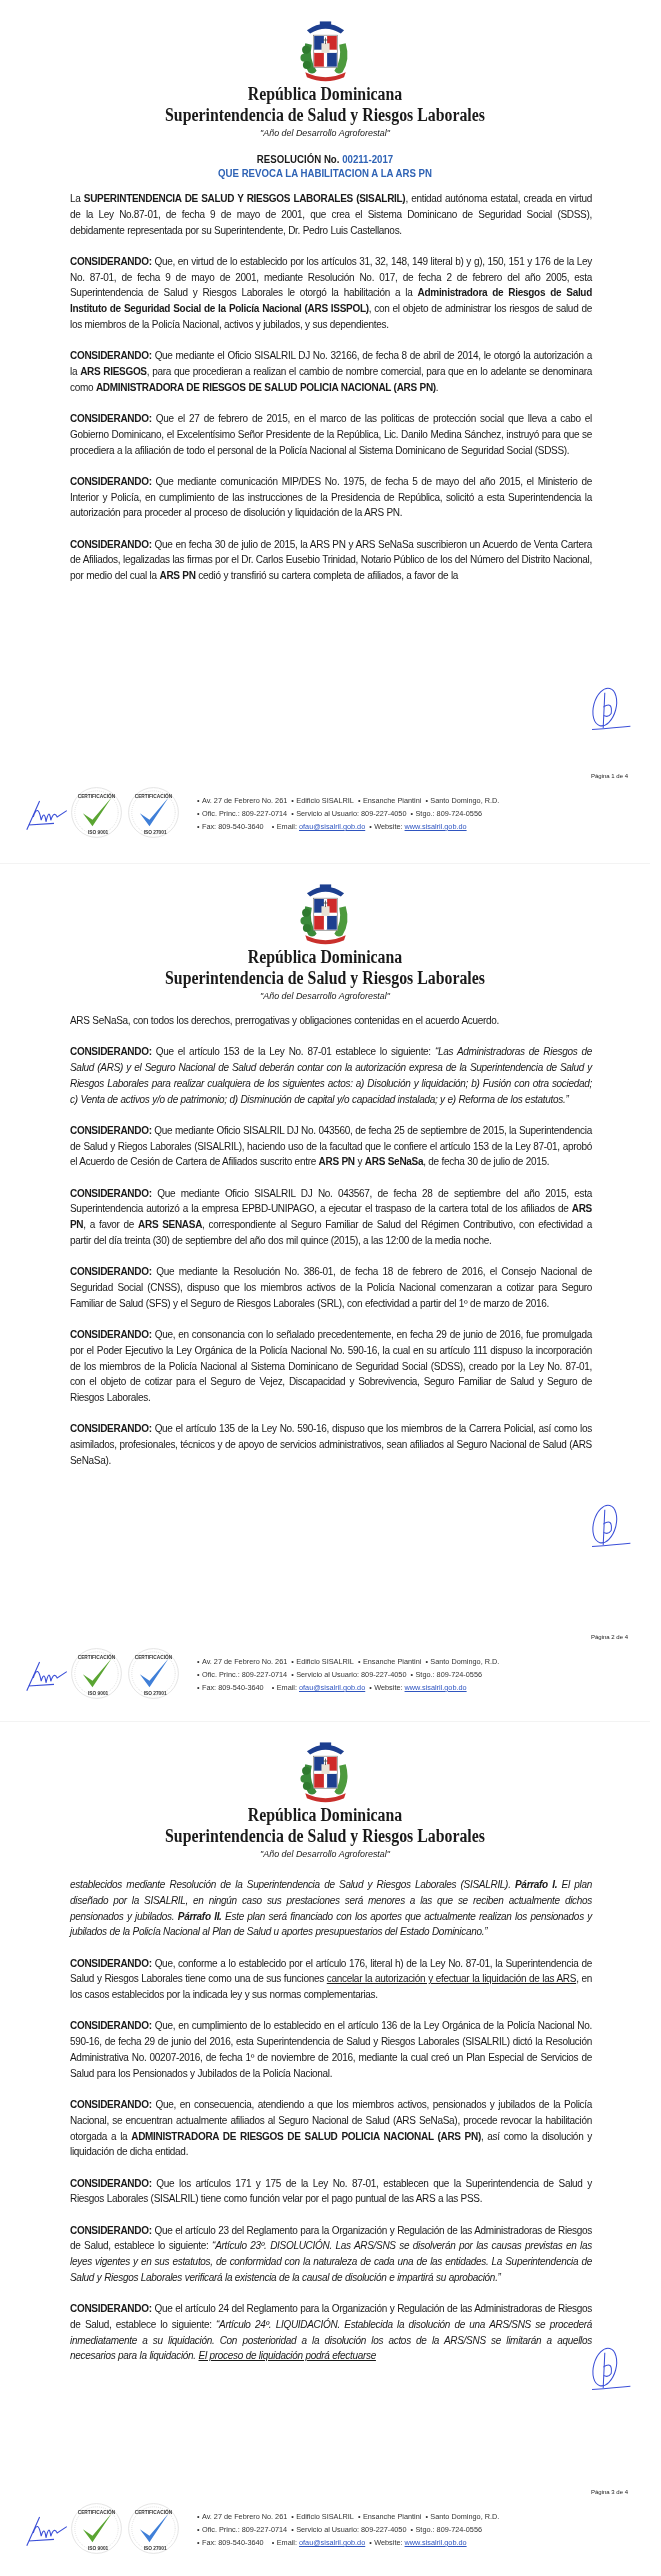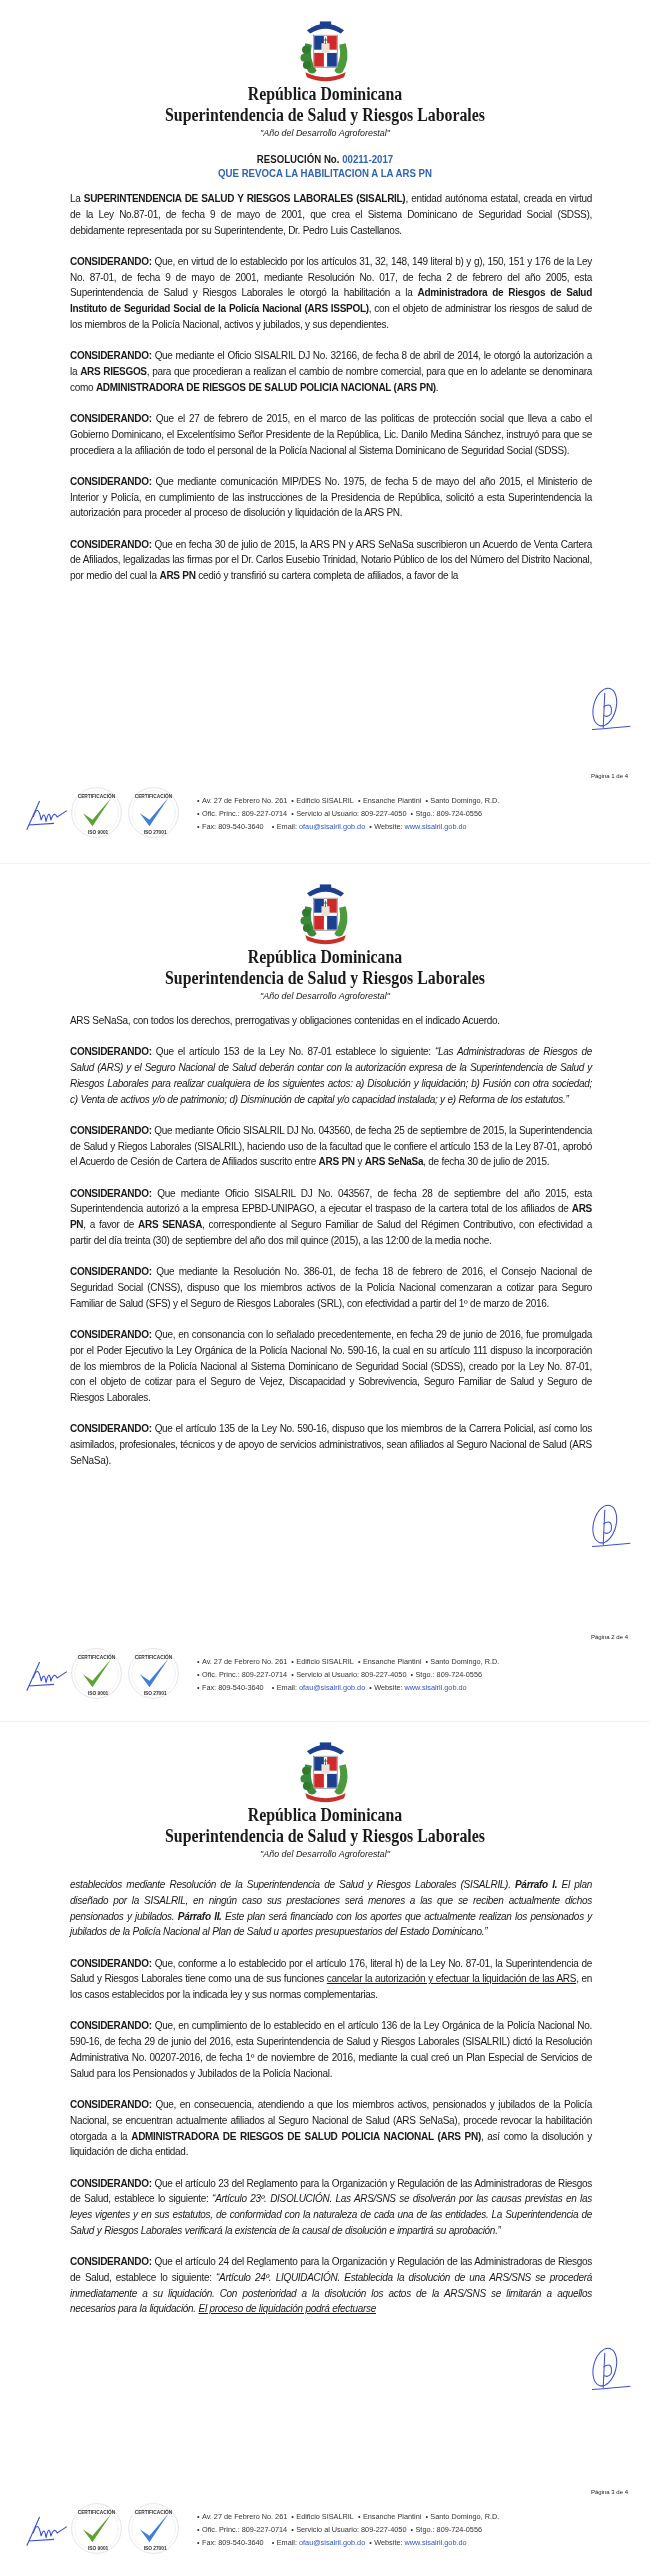--- a/index.html
+++ b/index.html
@@ -24,21 +24,21 @@
   .para i { }
   .para u { text-decoration: underline; }
   .page-no { position: absolute; right: 22px; font-family: "Liberation Sans", sans-serif; font-size: 6px; color: #222; }
   .footer { position: absolute; left: 22px; width: 647px; height: 65px; }
   .f-sign { position: absolute; left: 0; top: 6.5px; width: 48px; height: 44px; }
   .f-cert { position: absolute; top: 0; width: 53px; height: 53px; }
   .f-cert1 { left: 48px; }
   .f-cert2 { left: 105px; }
   .f-lines { position: absolute; left: 175px; top: 8px; font-family: "Liberation Sans", sans-serif; font-size: 7.3px; line-height: 13px; color: #333; }
   .f-lines .dot { color: #333; margin: 0 2.4px 0 0; }
-  .f-lines .lk { color: #2f55c0; }
+  .f-lines .lk { color: #2f55c0; text-decoration: underline; }
   .initials { position: absolute; right: 18px; width: 48px; height: 53px; }
 </style>
 </head>
 <body>
 
 <div class="page p1">
   <div class="lh-slot">
   <div class="letterhead">
     <svg class="coat" viewBox="0 0 70 78">
       <path d="M12 14 Q35 -2 58 14 L54 18 Q35 6 16 18 Z" fill="#1d3f8f"></path>
@@ -140,21 +140,21 @@
       <line x1="35" y1="23" x2="35" y2="31" stroke="#444" stroke-width="1"></line>
       <line x1="32" y1="26" x2="38" y2="26" stroke="#444" stroke-width="1"></line>
       <path d="M10 66 Q35 78 60 66 L58 72 Q35 82 12 72 Z" fill="#c9302c"></path>
     </svg>
     <div class="org-country">República Dominicana</div>
     <div class="org-name">Superintendencia de Salud y Riesgos Laborales</div>
     <div class="org-motto">"Año del Desarrollo Agroforestal"</div>
   </div>
 </div>
   <div class="body" style="top:150px;">
-      <p class="para"><span>ARS SeNaSa, con todos los derechos, prerrogativas y obligaciones contenidas en el indicado Acuerdo.</span></p>
+      <p class="para"><span>ARS SeNaSa, con todos los derechos, prerrogativas y obligaciones contenidas en el acuerdo Acuerdo.</span></p>
       <p class="para"><b>CONSIDERANDO:</b><span> Que el artículo 153 de la Ley No. 87-01 establece lo siguiente: </span><i>“Las Administradoras de Riesgos de Salud (ARS) y el Seguro Nacional de Salud deberán contar con la autorización expresa de la Superintendencia de Salud y Riesgos Laborales para realizar cualquiera de los siguientes actos: a) Disolución y liquidación; b) Fusión con otra sociedad; c) Venta de activos y/o de patrimonio; d) Disminución de capital y/o capacidad instalada; y e) Reforma de los estatutos.”</i></p>
       <p class="para"><b>CONSIDERANDO:</b><span> Que mediante Oficio SISALRIL DJ No. 043560, de fecha 25 de septiembre de 2015, la Superintendencia de Salud y Riegos Laborales (SISALRIL), haciendo uso de la facultad que le confiere el artículo 153 de la Ley 87-01, aprobó el Acuerdo de Cesión de Cartera de Afiliados suscrito entre </span><b>ARS PN</b><span> y </span><b>ARS SeNaSa</b><span>, de fecha 30 de julio de 2015.</span></p>
       <p class="para"><b>CONSIDERANDO:</b><span> Que mediante Oficio SISALRIL DJ No. 043567, de fecha 28 de septiembre del año 2015, esta Superintendencia autorizó a la empresa EPBD-UNIPAGO, a ejecutar el traspaso de la cartera total de los afiliados de </span><b>ARS PN</b><span>, a favor de </span><b>ARS SENASA</b><span>, correspondiente al Seguro Familiar de Salud del Régimen Contributivo, con efectividad a partir del día treinta (30) de septiembre del año dos mil quince (2015), a las 12:00 de la media noche.</span></p>
       <p class="para"><b>CONSIDERANDO:</b><span> Que mediante la Resolución No. 386-01, de fecha 18 de febrero de 2016, el Consejo Nacional de Seguridad Social (CNSS), dispuso que los miembros activos de la Policía Nacional comenzaran a cotizar para Seguro Familiar de Salud (SFS) y el Seguro de Riesgos Laborales (SRL), con efectividad a partir del 1º de marzo de 2016.</span></p>
       <p class="para"><b>CONSIDERANDO:</b><span> Que, en consonancia con lo señalado precedentemente, en fecha 29 de junio de 2016, fue promulgada por el Poder Ejecutivo la Ley Orgánica de la Policía Nacional No. 590-16, la cual en su artículo 111 dispuso la incorporación de los miembros de la Policía Nacional al Sistema Dominicano de Seguridad Social (SDSS), creado por la Ley No. 87-01, con el objeto de cotizar para el Seguro de Vejez, Discapacidad y Sobrevivencia, Seguro Familiar de Salud y Seguro de Riesgos Laborales.</span></p>
       <p class="para"><b>CONSIDERANDO:</b><span> Que el artículo 135 de la Ley No. 590-16, dispuso que los miembros de la Carrera Policial, así como los asimilados, profesionales, técnicos y de apoyo de servicios administrativos, sean afiliados al Seguro Nacional de Salud (ARS SeNaSa).</span></p>
     </div>
   <div class="init-slot" style="position: absolute; top: 637px; right: 0px; width: 65px; height: 57px;">
   <svg class="initials" viewBox="0 0 60 66">
     <ellipse cx="26" cy="30" rx="14" ry="24" fill="none" stroke="#3b4fd8" stroke-width="1.3" transform="rotate(15 26 30)"></ellipse>
@@ -221,20 +221,21 @@
     <div class="org-country">República Dominicana</div>
     <div class="org-name">Superintendencia de Salud y Riesgos Laborales</div>
     <div class="org-motto">"Año del Desarrollo Agroforestal"</div>
   </div>
 </div>
   <div class="body" style="top:156px;">
       <p class="para"><i>establecidos mediante Resolución de la Superintendencia de Salud y Riesgos Laborales (SISALRIL). </i><i style="font-weight: bold;">Párrafo I.</i><i> El plan diseñado por la SISALRIL, en ningún caso sus prestaciones será menores a las que se reciben actualmente dichos pensionados y jubilados. </i><i style="font-weight: bold;">Párrafo II.</i><i> Este plan será financiado con los aportes que actualmente realizan los pensionados y jubilados de la Policía Nacional al Plan de Salud u aportes presupuestarios del Estado Dominicano.”</i></p>
       <p class="para"><b>CONSIDERANDO:</b><span> Que, conforme a lo establecido por el artículo 176, literal h) de la Ley No. 87-01, la Superintendencia de Salud y Riesgos Laborales tiene como una de sus funciones </span><u>cancelar la autorización y efectuar la liquidación de las ARS</u><span>, en los casos establecidos por la indicada ley y sus normas complementarias.</span></p>
       <p class="para"><b>CONSIDERANDO:</b><span> Que, en cumplimiento de lo establecido en el artículo 136 de la Ley Orgánica de la Policía Nacional No. 590-16, de fecha 29 de junio del 2016, esta Superintendencia de Salud y Riesgos Laborales (SISALRIL) dictó la Resolución Administrativa No. 00207-2016, de fecha 1º de noviembre de 2016, mediante la cual creó un Plan Especial de Servicios de Salud para los Pensionados y Jubilados de la Policía Nacional.</span></p>
       <p class="para"><b>CONSIDERANDO:</b><span> Que, en consecuencia, atendiendo a que los miembros activos, pensionados y jubilados de la Policía Nacional, se encuentran actualmente afiliados al Seguro Nacional de Salud (ARS SeNaSa), procede revocar la habilitación otorgada a la </span><b>ADMINISTRADORA DE RIESGOS DE SALUD POLICIA NACIONAL (ARS PN)</b><span>, así como la disolución y liquidación de dicha entidad.</span></p>
+      <p class="para"><b>CONSIDERANDO:</b><span> Que los artículos 171 y 175 de la Ley No. 87-01, establecen que la Superintendencia de Salud y Riesgos Laborales (SISALRIL) tiene como función velar por el pago puntual de las ARS a las PSS.</span></p>
       <p class="para"><b>CONSIDERANDO:</b><span> Que el artículo 23 del Reglamento para la Organización y Regulación de las Administradoras de Riesgos de Salud, establece lo siguiente: </span><i>“Artículo 23º. DISOLUCIÓN. Las ARS/SNS se disolverán por las causas previstas en las leyes vigentes y en sus estatutos, de conformidad con la naturaleza de cada una de las entidades. La Superintendencia de Salud y Riesgos Laborales verificará la existencia de la causal de disolución e impartirá su aprobación.”</i></p>
       <p class="para"><b>CONSIDERANDO:</b><span> Que el artículo 24 del Reglamento para la Organización y Regulación de las Administradoras de Riesgos de Salud, establece lo siguiente: </span><i>“Artículo 24º. LIQUIDACIÓN. Establecida la disolución de una ARS/SNS se procederá inmediatamente a su liquidación. Con posterioridad a la disolución los actos de la ARS/SNS se limitarán a aquellos necesarios para la liquidación. </i><i style="text-decoration: underline;">El proceso de liquidación podrá efectuarse</i></p>
     </div>
   <div class="init-slot" style="position: absolute; top: 622px; right: 0px; width: 65px; height: 57px;">
   <svg class="initials" viewBox="0 0 60 66">
     <ellipse cx="26" cy="30" rx="14" ry="24" fill="none" stroke="#3b4fd8" stroke-width="1.3" transform="rotate(15 26 30)"></ellipse>
     <path d="M26 12 L24 56 M24 30 Q36 22 34 38 Q30 44 24 40 M10 58 Q40 56 58 54" stroke="#3b4fd8" stroke-width="1.3" fill="none"></path>
   </svg>
 </div>
   <div class="page-no" style="top:768px;">Página 3 de 4</div>

